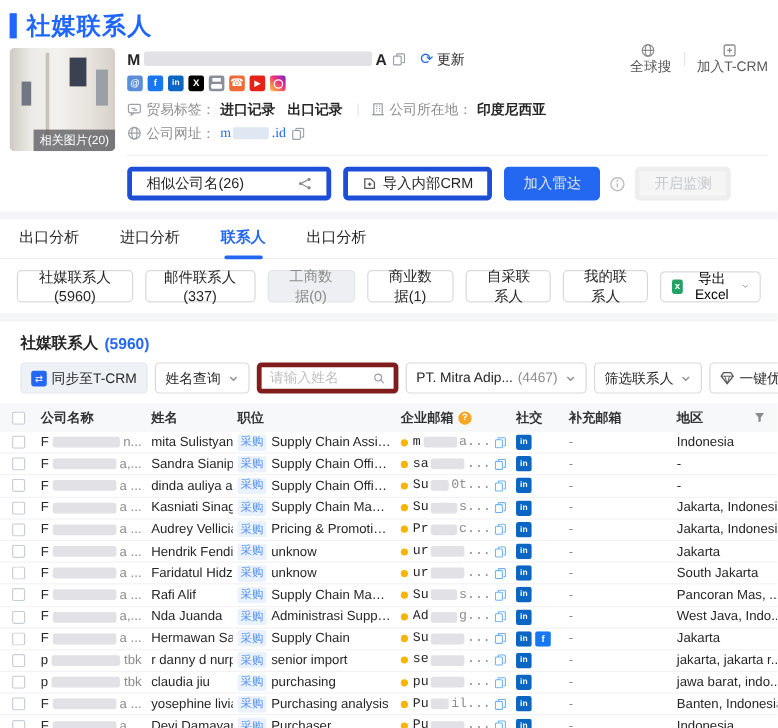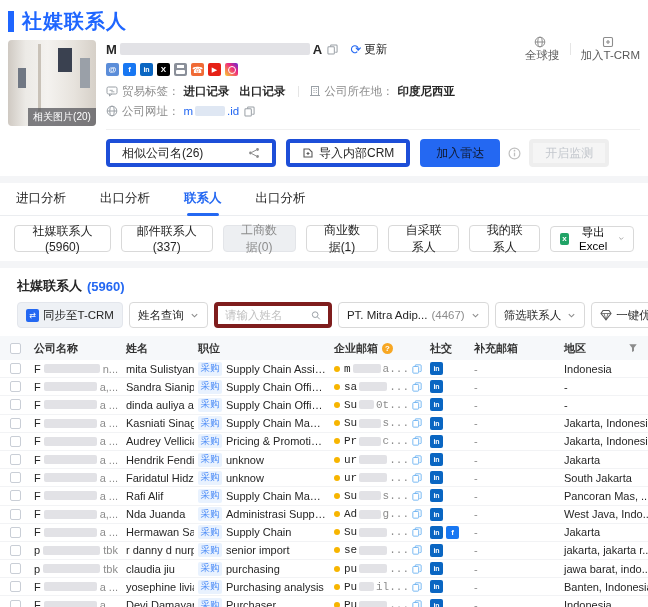--- a/index.html
+++ b/index.html
@@ -52,32 +52,32 @@
   .sico.fax::after { content:''; position:absolute; bottom:2px; left:2px; width:9px; height:4px; background:#fff; border-radius:1px; }
   .sico.phone { background:#f06a35; font-size:9px; }
   .sico.youtube { background:#e62117; font-size:7px; }
   .sico.instagram { background:linear-gradient(45deg,#f9ce34,#ee2a7b 60%,#6228d7); }
   .sico.instagram::before { content:''; width:6px; height:6px; border:1.5px solid #fff; border-radius:50%; }
 
   .meta-line { height:18px; margin-top:4px; font-size:11.5px; color:#8c8c8c; }
   .meta-line svg { width:12px; height:12px; margin-right:4px; color:#9aa0a6; flex:none; }
   .meta-strong { color:#262626; font-weight:bold; margin-right:10px; }
   .msep { width:1px; height:11px; background:#e5e5e5; margin:0 10px 0 2px; }
-  .site-line { height:18px; margin-top:2px; font-size:11.5px; color:#8c8c8c; }
+  .site-line { height:18px; margin-top:2px; font-size:11.5px; color:#8c8c8c;font-family:Liberation Serif, serif; }
   .site-val { color:#2468f2; }
   .blur-site { width:30px; margin:0 2px; background:#dfe7f3; }
 
   .action-row { display:flex; align-items:center; gap:10px; margin-top:9px; padding-top:9px; border-top:1px solid #f0f0f0; }
   .btn { height:28px; display:inline-flex; align-items:center; justify-content:center; border:4px solid #1d4ed8;
     border-radius:4px; background:#fff; font-size:12px; color:#262626; padding:0 12px; cursor:pointer; }
   .btn svg { width:12px; height:12px; }
   .btn-similar { width:170px; justify-content:space-between; }
   .btn-similar svg { color:#8c8c8c; }
   .btn-import svg { margin-right:5px; color:#595959; }
-  .btn-primary { background:#2468f2; border-color:#2468f2; color:#0f172a; }
+  .btn-primary { background:#2468f2; border-color:#2468f2; color:#e5e5e5; }
   .info-ic { width:13px; height:13px; color:#bfbfbf; margin:0 -2px; }
   .btn-disabled { background:#f5f5f5; border-color:#eee; color:#c3c7cd; cursor:default; }
 
   .band { height:7px; background:#f4f5f7; margin-top:9px; }
 
   
   .tabs { display:flex; gap:34px; padding:0 0 0 16px; border-bottom:1px solid #ebedf0; height:33px; align-items:center; }
   .tab { font-size:12.5px; color:#262626; height:33px; line-height:31px; cursor:pointer; position:relative; }
   .tab.active { color:#2468f2; font-weight:bold; }
   .tab.active::after { content:''; position:absolute; left:50%; transform:translateX(-50%); bottom:0; width:32px; height:2.5px; background:#2468f2; border-radius:2px; }
@@ -304,22 +304,22 @@
       <button class="btn btn-disabled">
         <span>开启监测</span>
       </button>
     </div>
   </div>
 </div>
 
 <div class="band"></div>
 
 <div class="tabs">
+  <span class="tab">出口分析</span>
   <span class="tab">进口分析</span>
-  <span class="tab">出口分析</span>
   <span class="tab active">联系人</span>
   <span class="tab">出口分析</span>
 </div>
 
 <div class="chips">
   <button class="chip">社媒联系人(5960)</button>
   <button class="chip">邮件联系人(337)</button>
   <button class="chip disabled">工商数据(0)</button>
   <button class="chip">商业数据(1)</button>
   <button class="chip">自采联系人</button>

